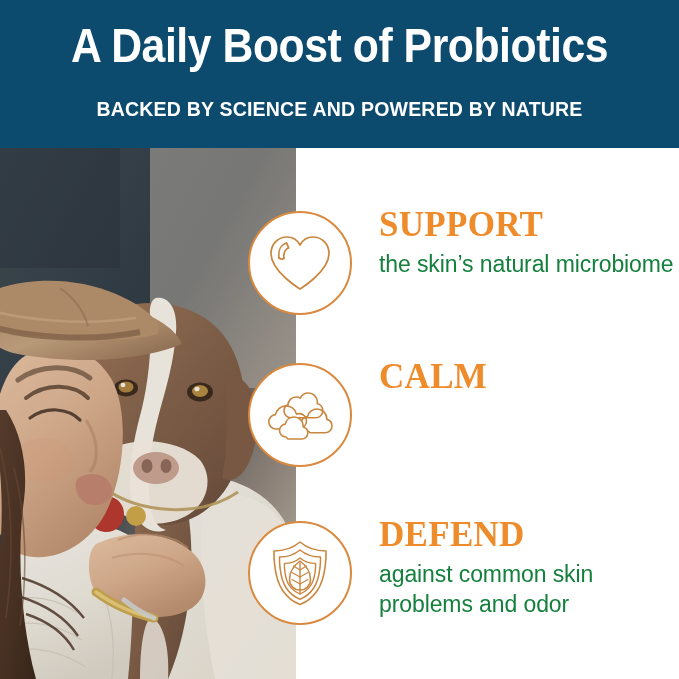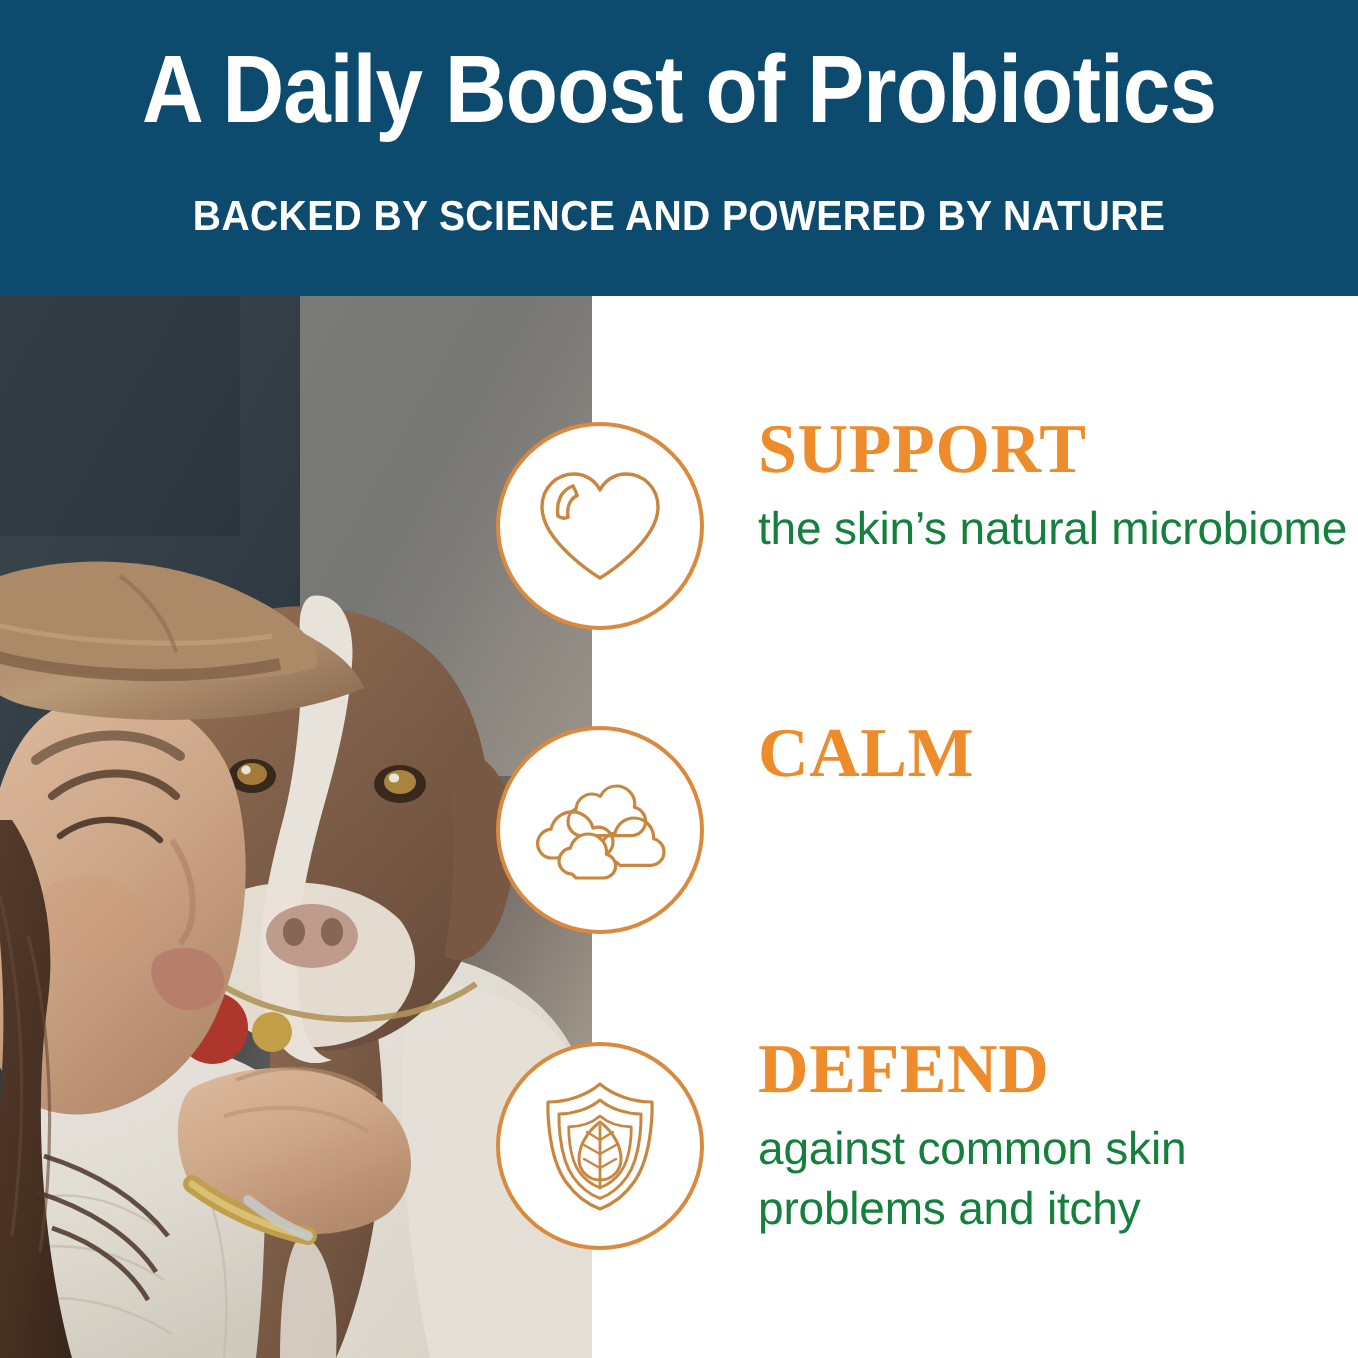--- a/index.html
+++ b/index.html
@@ -329,17 +329,17 @@
             <path d="M31 38 L23 33.5"></path>
             <path d="M31 38 L39 33.5"></path>
             <path d="M31 45 L23 40.5"></path>
             <path d="M31 45 L39 40.5"></path>
           </g>
         </svg>
       </span>
     </div>
     <div class="benefit-text">
       <p class="benefit-title">DEFEND</p>
-      <p class="benefit-desc">against common skin problems and itchy</p>
+      <p class="benefit-desc">against common skin problems and odor</p>
     </div>
   </div>
 
 </div>
 
 </body></html>

